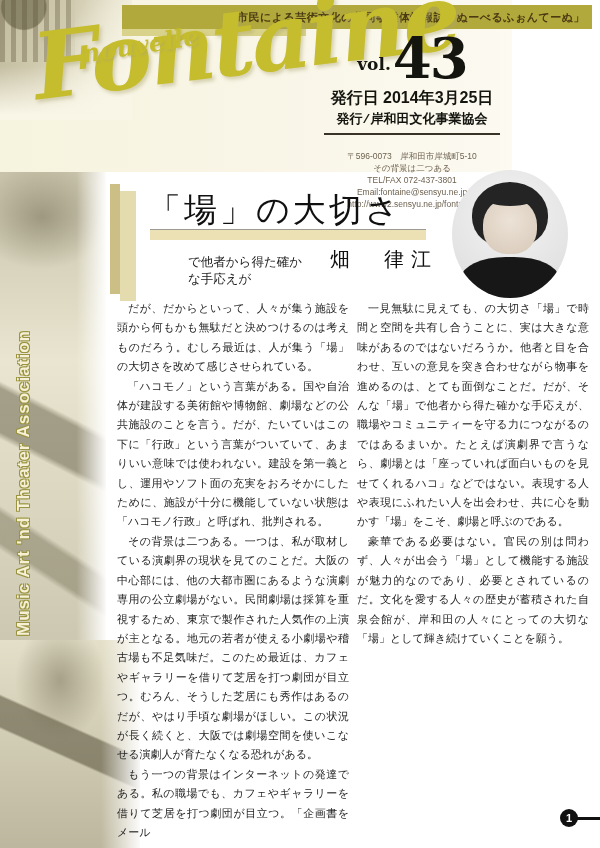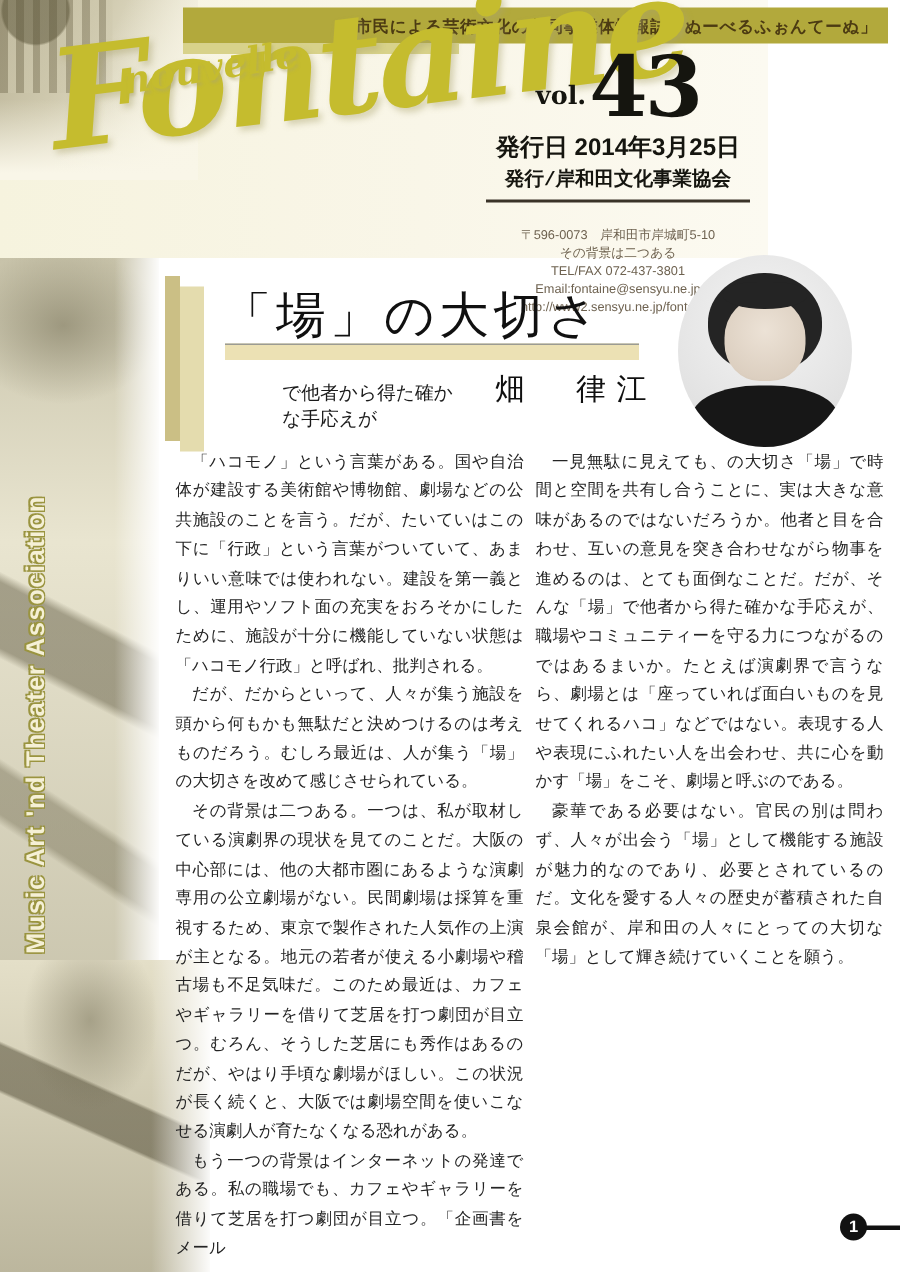--- a/index.html
+++ b/index.html
@@ -227,22 +227,22 @@
 
   <div class="portrait">
     <div class="hair"></div>
     <div class="face"></div>
     <div class="bangs"></div>
     <div class="sweater"></div>
   </div>
 
   <div class="columns">
     <div class="col">
+      <p>だが、だからといって、人々が集う施設を頭から何もかも無駄だと決めつけるのは考えものだろう。むしろ最近は、人が集う「場」の大切さを改めて感じさせられている。</p>
       <p>「ハコモノ」という言葉がある。国や自治体が建設する美術館や博物館、劇場などの公共施設のことを言う。だが、たいていはこの下に「行政」という言葉がついていて、あまりいい意味では使われない。建設を第一義とし、運用やソフト面の充実をおろそかにしたために、施設が十分に機能していない状態は「ハコモノ行政」と呼ばれ、批判される。</p>
-      <p>だが、だからといって、人々が集う施設を頭から何もかも無駄だと決めつけるのは考えものだろう。むしろ最近は、人が集う「場」の大切さを改めて感じさせられている。</p>
       <p>その背景は二つある。一つは、私が取材している演劇界の現状を見てのことだ。大阪の中心部には、他の大都市圏にあるような演劇専用の公立劇場がない。民間劇場は採算を重視するため、東京で製作された人気作の上演が主となる。地元の若者が使える小劇場や稽古場も不足気味だ。このため最近は、カフェやギャラリーを借りて芝居を打つ劇団が目立つ。むろん、そうした芝居にも秀作はあるのだが、やはり手頃な劇場がほしい。この状況が長く続くと、大阪では劇場空間を使いこなせる演劇人が育たなくなる恐れがある。</p>
       <p>もう一つの背景はインターネットの発達である。私の職場でも、カフェやギャラリーを借りて芝居を打つ劇団が目立つ。「企画書をメール</p>
     </div>
     <div class="col">
       <p>一見無駄に見えても、の大切さ「場」で時間と空間を共有し合うことに、実は大きな意味があるのではないだろうか。他者と目を合わせ、互いの意見を突き合わせながら物事を進めるのは、とても面倒なことだ。だが、そんな「場」で他者から得た確かな手応えが、職場やコミュニティーを守る力につながるのではあるまいか。たとえば演劇界で言うなら、劇場とは「座っていれば面白いものを見せてくれるハコ」などではない。表現する人や表現にふれたい人を出会わせ、共に心を動かす「場」をこそ、劇場と呼ぶのである。</p>
       <p>豪華である必要はない。官民の別は問わず、人々が出会う「場」として機能する施設が魅力的なのであり、必要とされているのだ。文化を愛する人々の歴史が蓄積された自泉会館が、岸和田の人々にとっての大切な「場」として輝き続けていくことを願う。</p>
     </div>
   </div>
 
   <div class="page-rule"></div>

